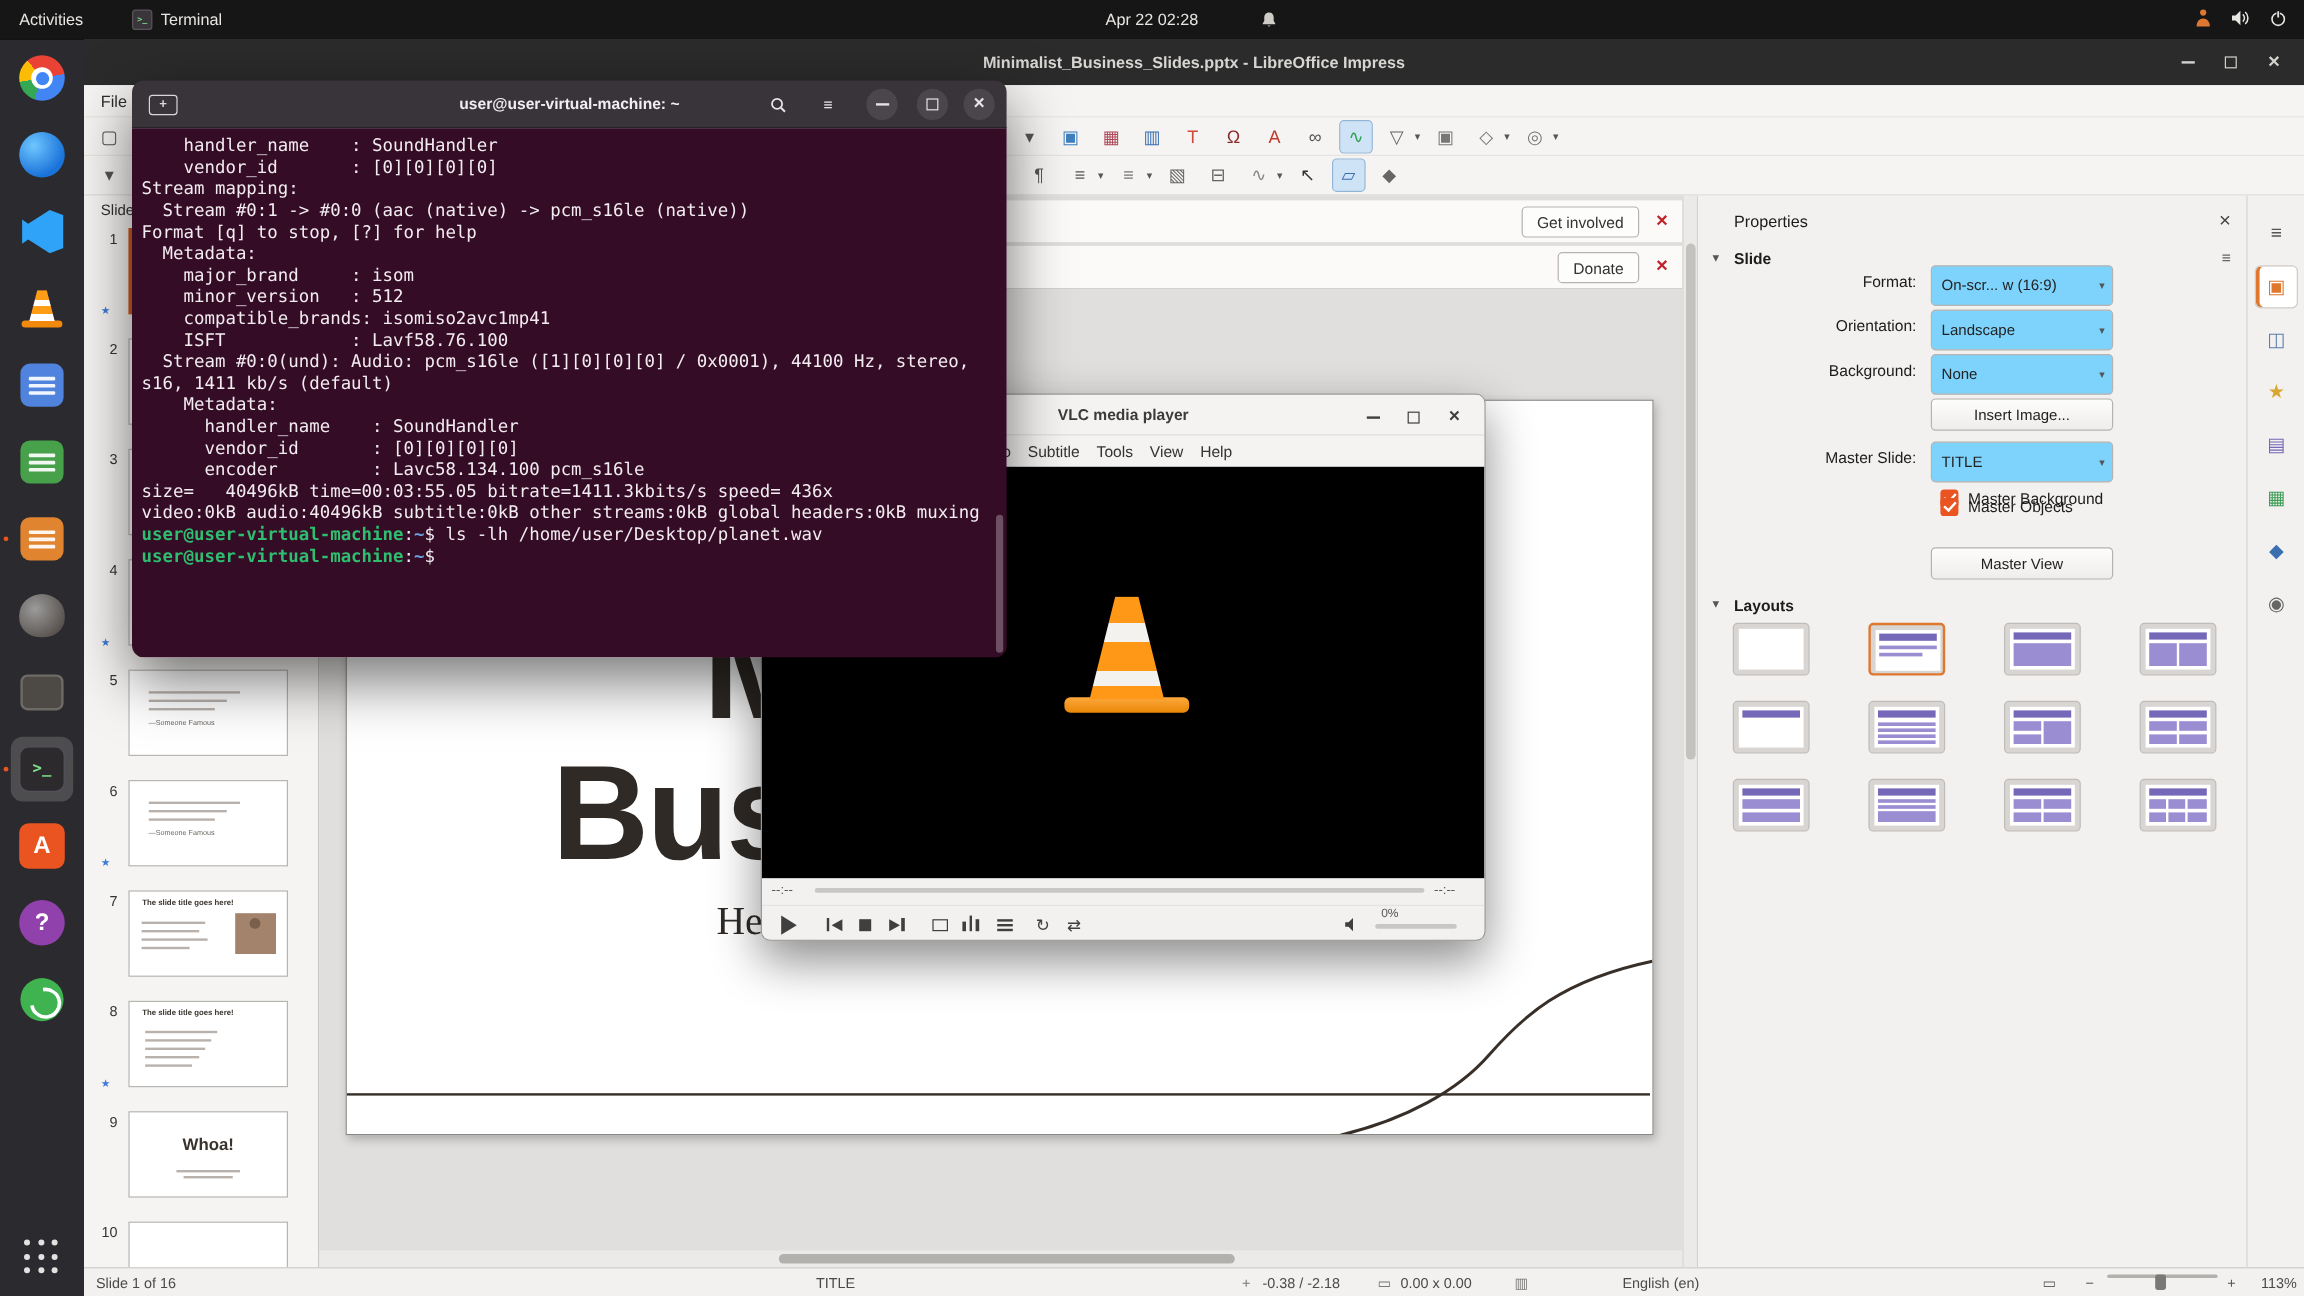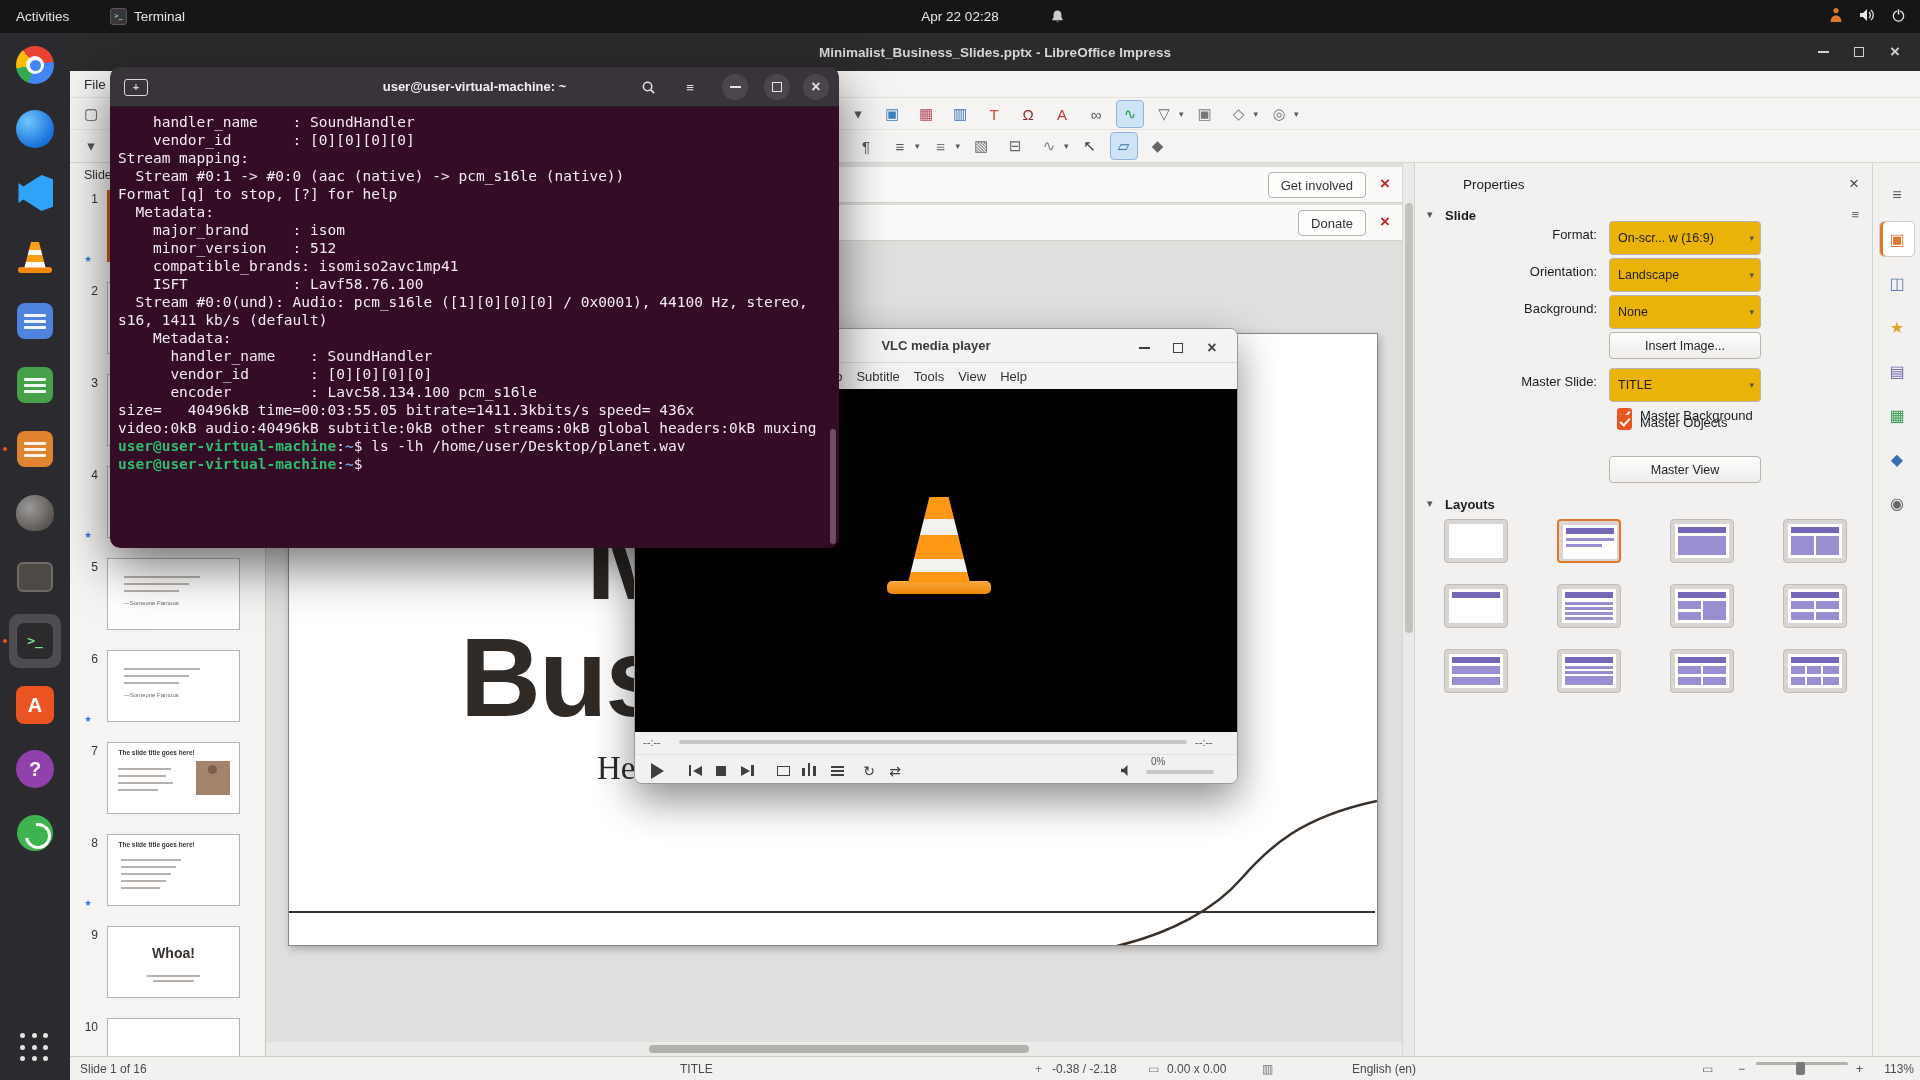--- a/index.html
+++ b/index.html
@@ -77,28 +77,28 @@
 #slide-canvas{position:absolute;left:22px;top:170px;width:1090px;height:613px;background:#fff;border:1px solid #8a8885;box-shadow:2px 3px 8px rgba(0,0,0,.25);overflow:hidden}
 .big-t{position:absolute;font-weight:bold;color:#2f2a26;letter-spacing:-2px;line-height:1}
 #hscroll{position:absolute;left:0;bottom:0;width:1136px;height:14px;background:#eceae8}
 #hscroll b{position:absolute;left:383px;top:3px;width:380px;height:8px;border-radius:4px;background:#b3b1ae}
 #vscroll{position:absolute;left:1332px;top:130px;width:12px;height:893px;background:#eceae8;border-left:1px solid #d8d6d3}
 #vscroll b{position:absolute;left:2px;top:40px;width:8px;height:430px;border-radius:4px;background:#c4c2bf}
 
 
 #props{position:absolute;left:1344px;top:130px;width:458px;height:893px;background:#f2f1ef;border-left:1px solid #d5d3d0;font-size:13px;color:#1c1c1c}
 .pp-head{position:absolute;left:0;top:7px;width:458px;height:32px}
-.pp-title{position:absolute;left:48px;top:7px;font-size:13.5px}
+.pp-title{position:absolute;left:30px;top:7px;font-size:13.5px}
 .pp-close{position:absolute;right:14px;top:4px;font-size:17px;color:#444}
 .pp-sec{position:absolute;left:0;width:458px;height:26px}
 .pp-sec-t{position:absolute;left:30px;top:4px;font-weight:bold}
 .chev{position:absolute;left:12px;top:4px;font-size:11px;color:#555}
 .pp-more{position:absolute;right:14px;top:3px;color:#666}
 .pp-lab{position:absolute;width:170px;right:275px;text-align:right;color:#1c1c1c}
-.ddown{position:absolute;left:194px;width:152px;height:27px;background:#eab308;border:1px solid #b6b3b0;border-radius:4px;font-size:12.5px;color:#222;display:flex;align-items:center;padding:16px 8px}
+.ddown{position:absolute;left:194px;width:152px;height:27px;background:#7dd3fc;border:1px solid #b6b3b0;border-radius:4px;font-size:12.5px;color:#222;display:flex;align-items:center;padding:16px 8px}
 .ddown .ar{position:absolute;right:6px;font-size:9px;color:#555}
 .pbtn{position:absolute;left:194px;width:152px;height:27px;background:linear-gradient(#fdfdfc,#efedeb);border:1px solid #b6b3b0;border-radius:4px;font-size:12.5px;color:#222;display:flex;align-items:center;justify-content:center}
 .cbrow{position:absolute;left:202px;height:18px;display:flex;align-items:center;gap:8px}
 .cbox{width:15px;height:15px;background:#e95420;border-radius:3px;position:relative}
 .cbox::after{content:"";position:absolute;left:4.5px;top:1.5px;width:4px;height:8px;border:solid #fff;border-width:0 2px 2px 0;transform:rotate(42deg)}
 .tile{position:absolute;width:64px;height:44px;background:#d8d5d2;border:1px solid #bfbcb9;border-radius:4px}
 .tile.sel{border:2px solid #e0772f}
 .tile .tin{position:absolute;left:4px;top:4px;width:54px;height:34px;background:#fff}
 .tile .sh{position:absolute;background:#9a8dd1}
 .tile .sh.d{background:#7668b8}

